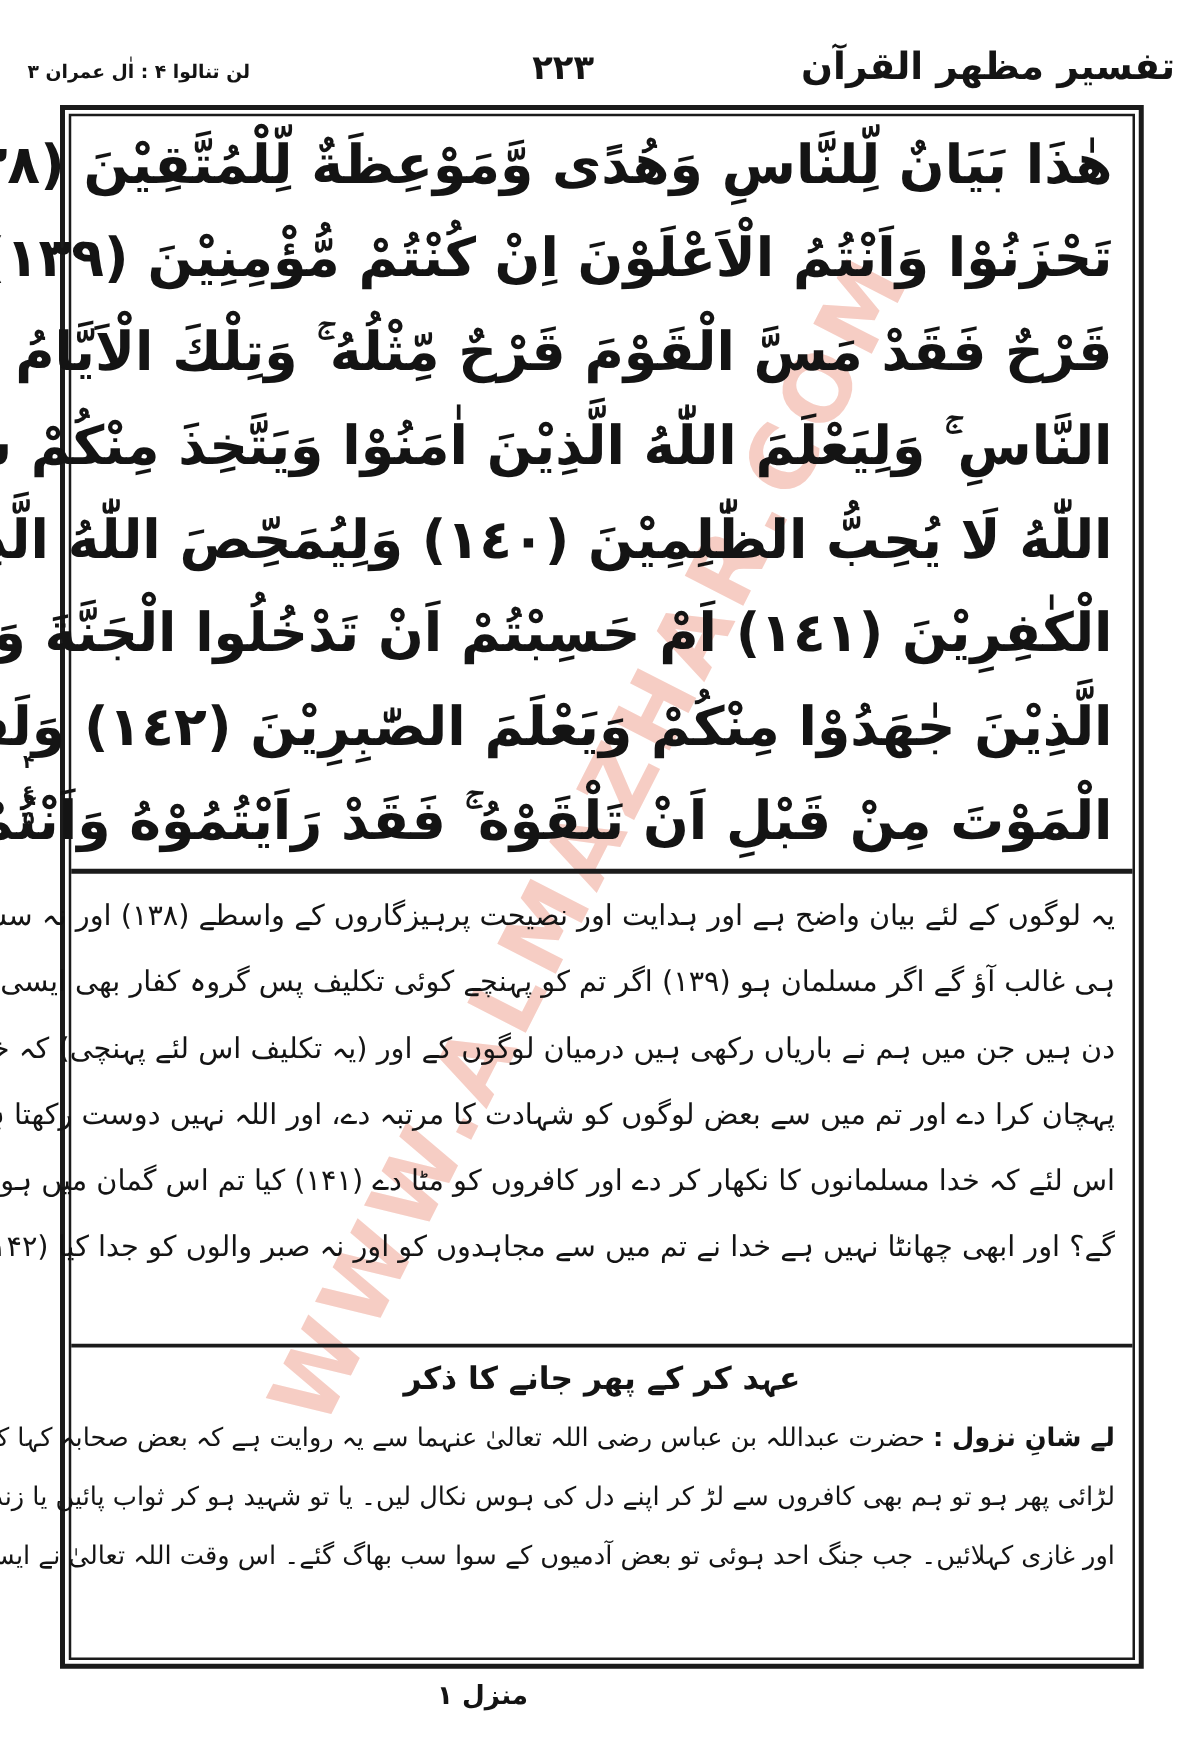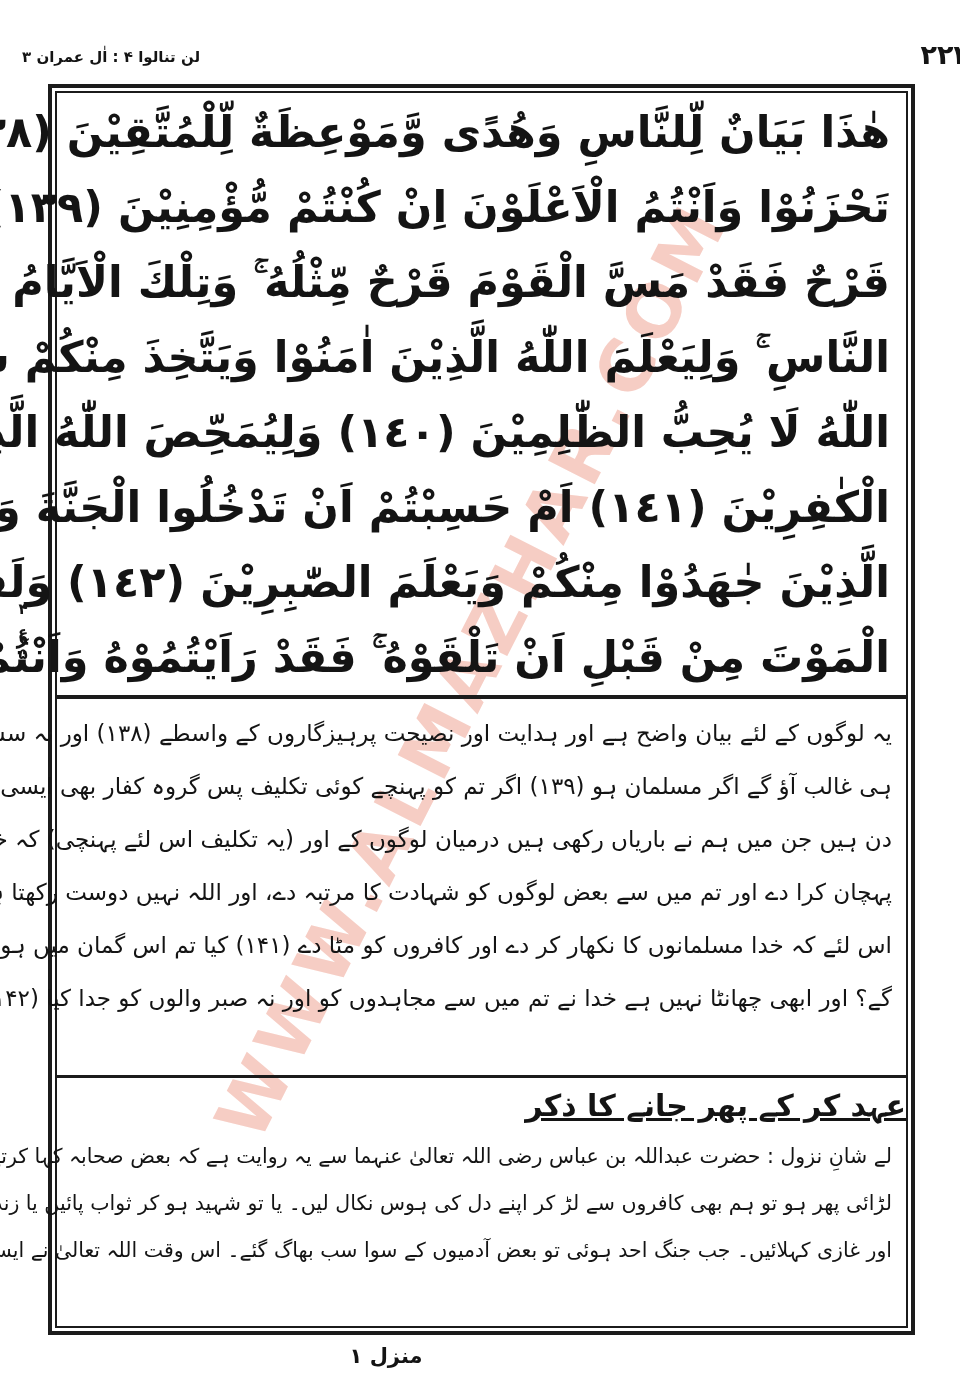--- a/index.html
+++ b/index.html
@@ -58,46 +58,47 @@
     padding:8px 14px 0;direction:rtl;
   }
   .t-line{
     font-size:23px;font-weight:500;line-height:53px;height:53px;
     text-align:justify;text-align-last:justify;text-justify:inter-word;
     white-space:nowrap;
   }
   .t-line.center{text-align:center;text-align-last:center;}
   
   .section-heading{
-    margin:10px 0 4px;text-align:right;
-    font-size:30px;font-weight:bold;direction:rtl;text-decoration:underline;
+    margin:10px 0 4px;text-align:center;
+    font-size:25px;font-weight:bold;direction:rtl;
   }
   
   .commentary{
     padding:6px 14px 0;direction:rtl;
   }
   .c-line{
     font-size:20.5px;line-height:47px;height:47px;
     text-align:justify;text-align-last:justify;text-justify:inter-word;
     white-space:nowrap;
   }
   .c-line.center{text-align:center;text-align-last:center;}
-  .c-lead{font-weight:normal;}
+  .c-lead{font-weight:bold;}
   
   .footer{
     position:absolute;left:0;top:1344px;width:772px;text-align:center;
     font-size:21px;font-weight:bold;z-index:2;direction:rtl;
   }
 </style>
 </head>
 <body>
 
 <div class="watermark">WWW.ALMAZHAR.COM</div>
 
 <div class="header">
+  <span class="title">تفسير مظهر القرآن</span>
   <span class="pageno">۲۲۳</span>
   <span class="left-note">لن تنالوا ۴ : اٰل عمران ۳</span>
 </div>
 
 <div class="margin-marker">
   <span>۴</span>
   <span>ع</span>
   <span>۵</span>
 </div>
 

